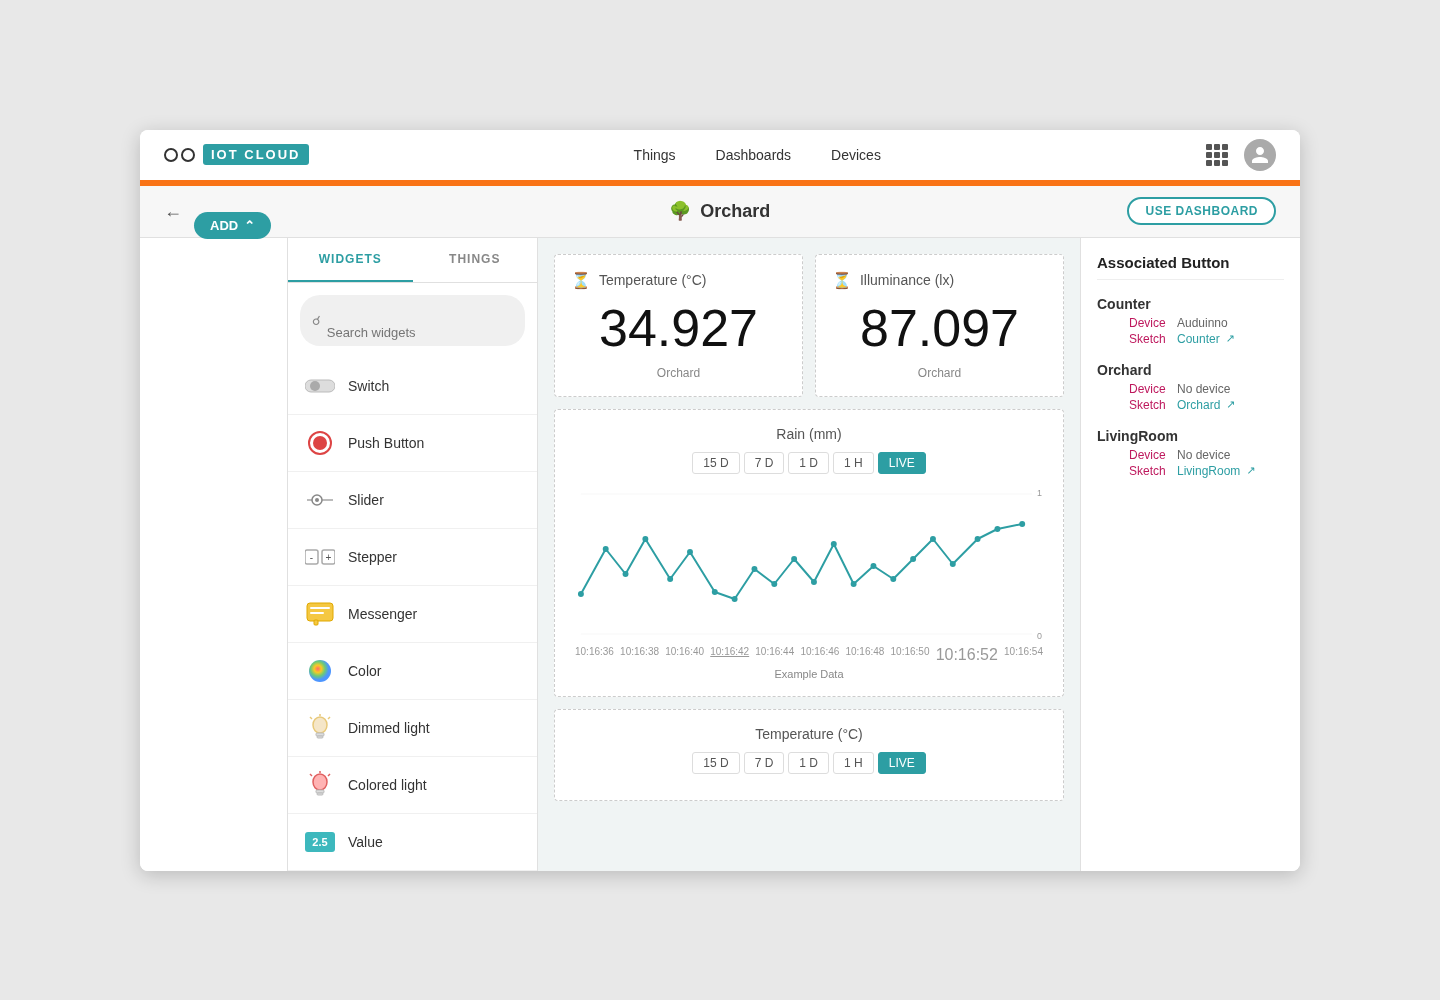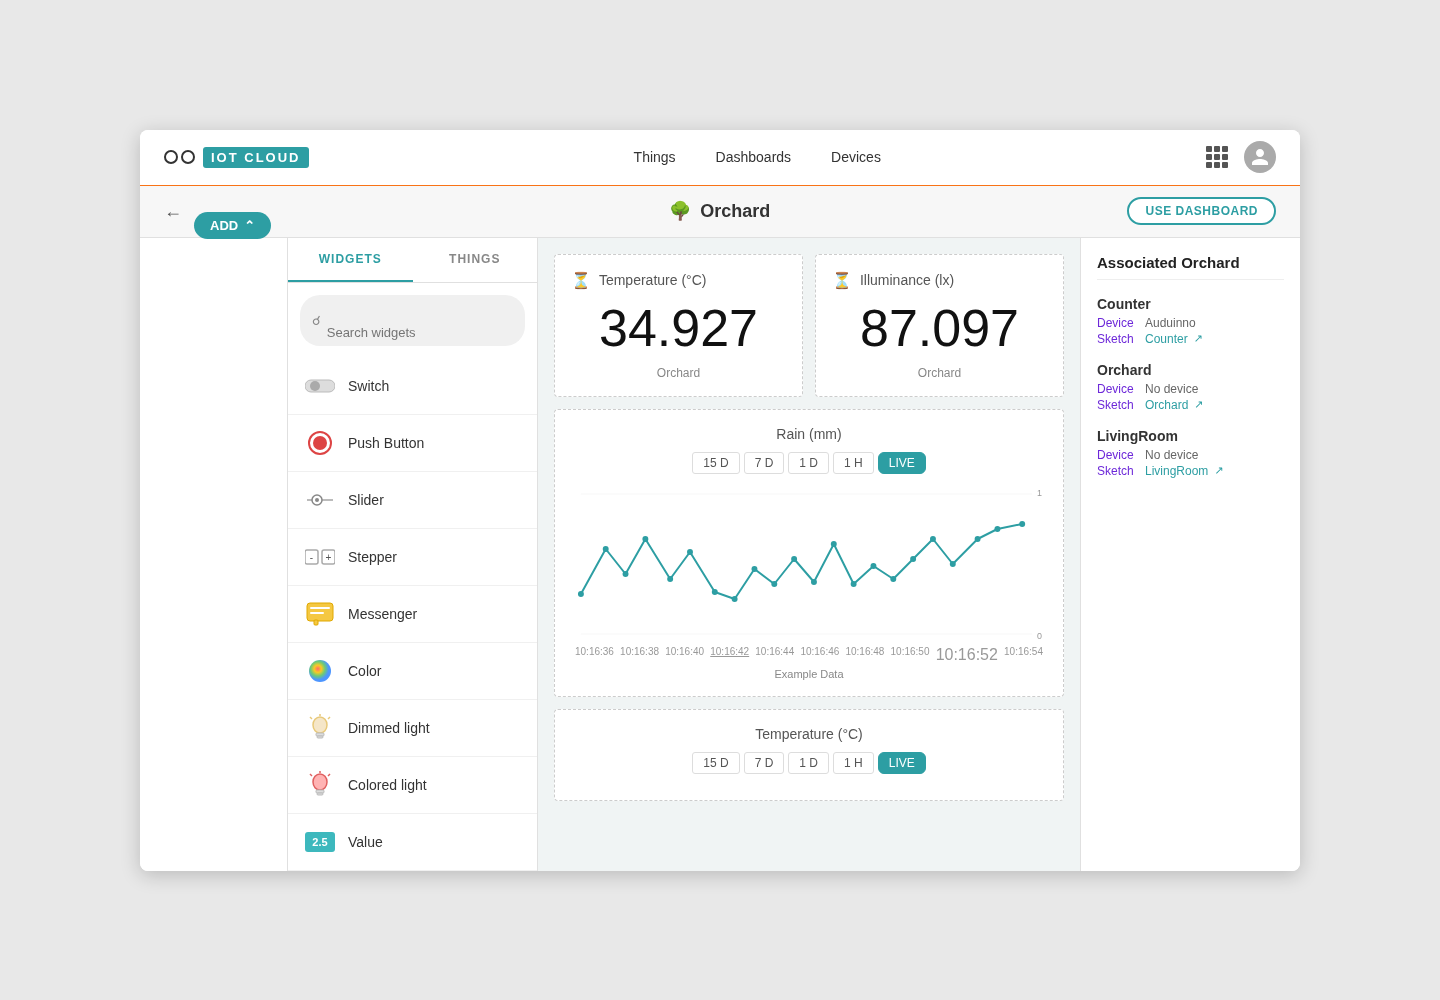--- a/index.html
+++ b/index.html
@@ -18,21 +18,21 @@
       box-shadow: 0 4px 20px rgba(0,0,0,0.2);
       overflow: hidden;
     }
     
     .top-nav {
       display: flex;
       align-items: center;
       justify-content: space-between;
       padding: 0 24px;
       height: 56px;
-      border-bottom: 1px solid #f97316;
+      border-bottom: 6px solid #f97316;
       background: white;
     }
     .logo-area {
       display: flex;
       align-items: center;
       gap: 8px;
     }
     .logo-icon {
       display: flex;
       align-items: center;
@@ -303,21 +303,20 @@
       border-radius: 3px;
       font-size: 12px;
       cursor: pointer;
       background: white;
       color: #555;
     }
     .chart-btn.active {
       background: #2d9ea3;
       color: white;
       border-color: #2d9ea3;
-      border-radius: 6px;
     }
     .chart-area {
       width: 100%;
       height: 160px;
       position: relative;
     }
     .chart-footer {
       text-align: center;
       font-size: 11px;
       color: #888;
@@ -349,21 +348,21 @@
       color: #333;
       margin-bottom: 4px;
     }
     .thing-meta {
       font-size: 12px;
       color: #666;
       display: flex;
       gap: 6px;
       margin-bottom: 2px;
     }
-    .thing-meta-label { color: #6d28d9; min-width: 42px; }
+    .thing-meta-label { color: #be185d; min-width: 42px; margin-left: 32px; }
     .thing-link { color: #2d9ea3; cursor: pointer; text-decoration: none; }
 
     
     .chart-svg { width: 100%; height: 100%; }
   </style>
 </head>
 <body>
 
 <div class="browser-window">
 
@@ -629,21 +628,21 @@
           <button class="chart-btn">15 D</button>
           <button class="chart-btn">7 D</button>
           <button class="chart-btn">1 D</button>
           <button class="chart-btn">1 H</button>
           <button class="chart-btn active">LIVE</button>
         </div>
       </div>
     </div>
 
     <div class="right-sidebar">
-      <div class="associated-title">Associated Orchard</div>
+      <div class="associated-title">Associated Button</div>
 
       <div class="thing-item">
         <div class="thing-name">Counter</div>
         <div class="thing-meta">
           <span class="thing-meta-label">Device</span>
           <span>Auduinno</span>
         </div>
         <div class="thing-meta">
           <span class="thing-meta-label">Sketch</span>
           <a class="thing-link">Counter</a>

